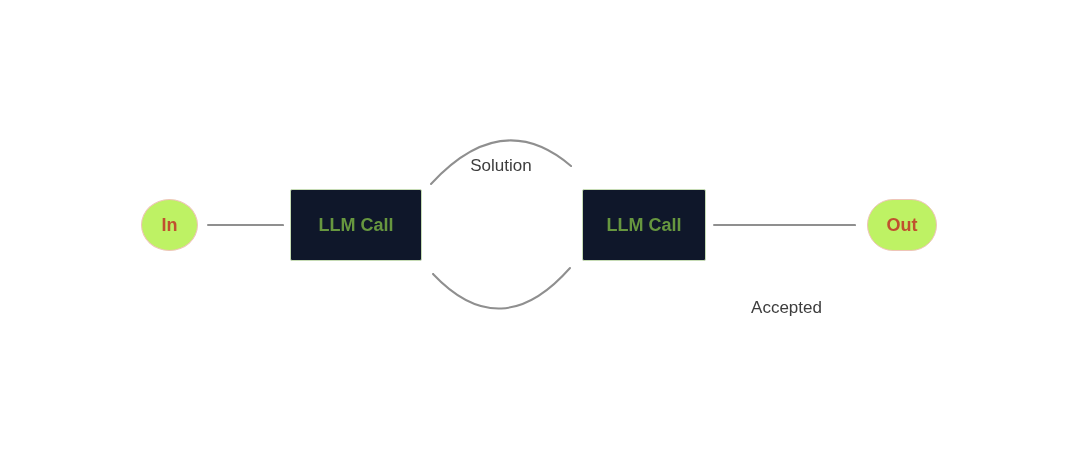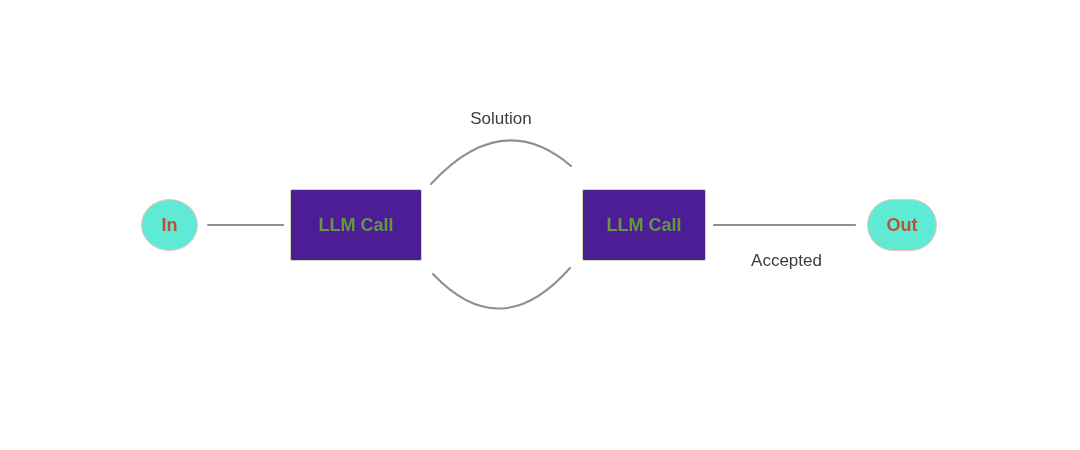--- a/index.html
+++ b/index.html
@@ -17,48 +17,49 @@
 
   .node {
     position: absolute;
     display: flex;
     align-items: center;
     justify-content: center;
     box-sizing: border-box;
     text-align: center;
   }
   .node-green {
-    background: #4c1d95;
+    background: #0f172a;
     border: 1px solid #c6dbb5;
     border-radius: 2px;
     color: #67973f;
     font-weight: bold;
     font-size: 18px;
     line-height: 26px;
   }
   .node-red {
-    background: #5eead4;
+    background: #bef264;
     border: 1px solid #eec5b8;
     color: #c0502f;
     font-weight: bold;
     font-size: 18px;
   }
   .node-line { display: block; }
 
   #in-node        { left: 141px; top: 199px; width: 57px;  height: 52px; border-radius: 50%; }
   #generator-node { left: 290px; top: 189px; width: 132px; height: 72px; }
   #evaluator-node { left: 582px; top: 189px; width: 124px; height: 72px; }
   #out-node       { left: 867px; top: 199px; width: 70px;  height: 52px; border-radius: 26px; align-items: center; }
 
   .edge-label {
     position: absolute;
     color: #3d3d3d;
     font-size: 17px;
     line-height: 22px;
     text-align: center;
+    margin-top: 47px;
   }
   #solution-label { left: 421px; top: 108px; width: 160px; }
   #accepted-label { left: 716px; top: 250px; width: 141px; }
   #rejected-label { left: 411px; top: 319px; width: 180px; }
 </style>
 </head>
 <body>
 
 <div class="canvas">
 

